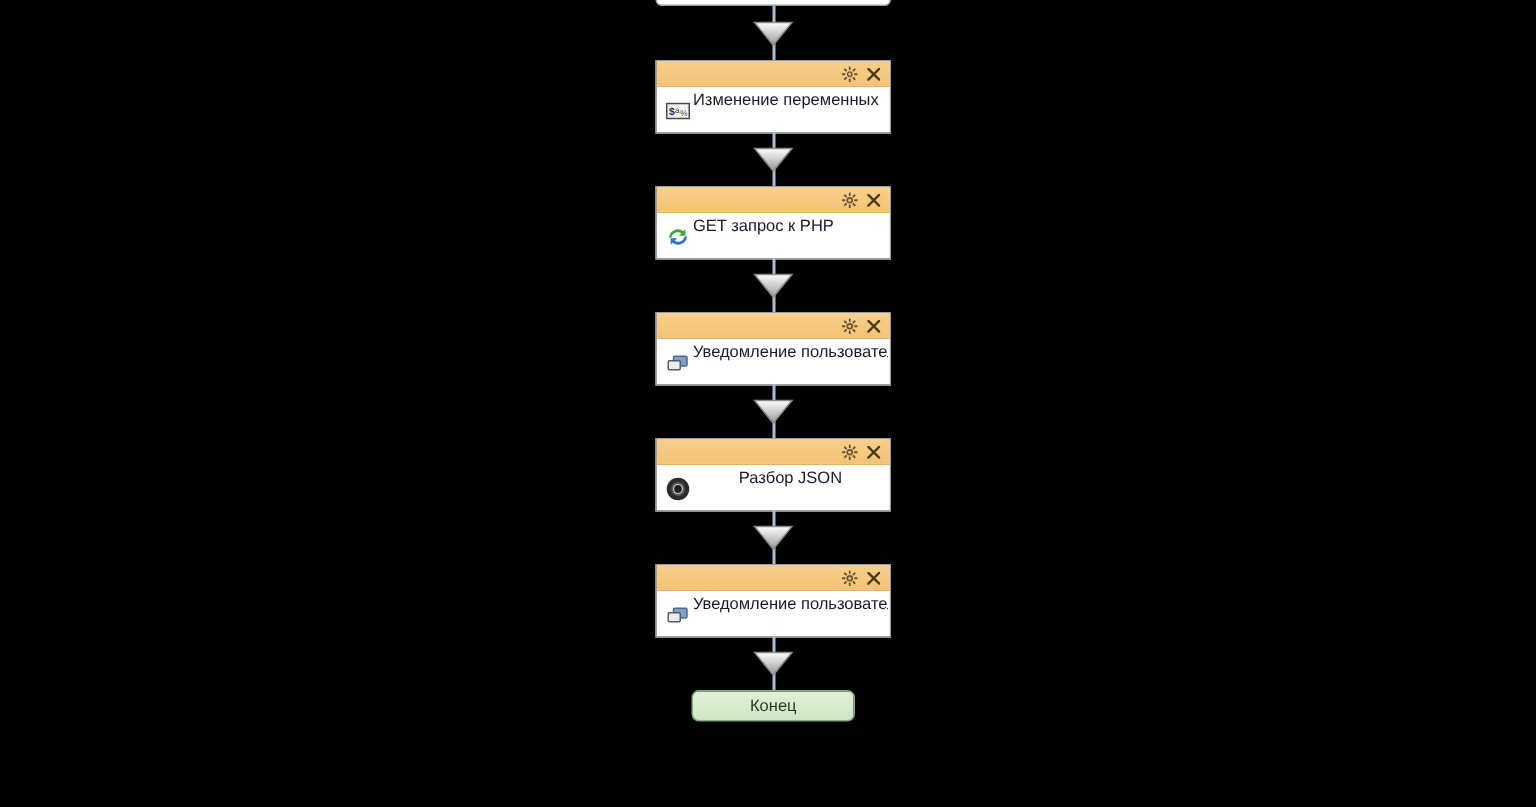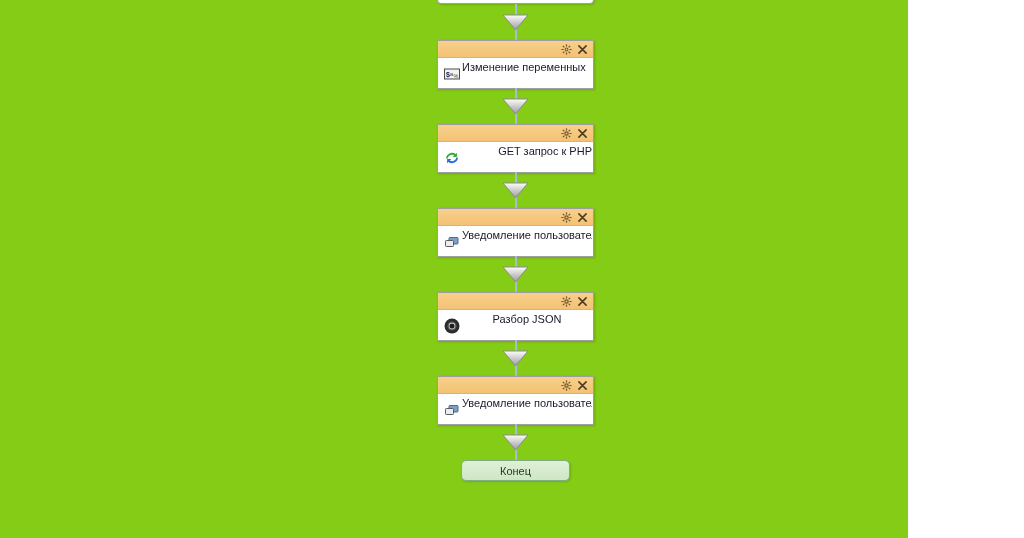--- a/index.html
+++ b/index.html
@@ -11,23 +11,23 @@
     width: 1024px;
     height: 538px;
     overflow: hidden;
     font-family: "Liberation Sans", sans-serif;
     position: relative;
   }
 
   #canvas {
     position: absolute;
     left: 0; top: 0;
-    width: 908px;
+    width: 1024px;
     height: 538px;
-    background: #84cc16;
+    background: #000000;
   }
 
   
   .connector {
     position: absolute;
     width: 44px;
     left: 494px;
   }
   .conn-line {
     position: absolute;
@@ -198,21 +198,21 @@
 
   <div class="connector" style="top:88px;height:36px;">
     <div class="conn-line" style="top:0;height:36px;"></div>
     <div class="conn-head" style="top:10px;">
       <svg class="arrow-tri" width="27" height="17" viewBox="0 0 27 17">
         <polygon points="1,1 26,1 13.5,16" fill="url(#tg1)" stroke="#8a8a8a" stroke-width="1"></polygon>
       </svg>
     </div>
   </div>
 
-  <div class="node" style="top:124px;text-align:right;">
+  <div class="node" style="top:124px;">
     <div class="node-header">
       <div class="hdr-btn">
         <svg width="11" height="11" viewBox="0 0 16 16">
           <g fill="#6b5633">
             <rect x="7.1" y="0.4" width="1.8" height="3.4" rx="0.6"></rect>
             <rect x="7.1" y="12.2" width="1.8" height="3.4" rx="0.6"></rect>
             <rect x="0.4" y="7.1" width="3.4" height="1.8" rx="0.6"></rect>
             <rect x="12.2" y="7.1" width="3.4" height="1.8" rx="0.6"></rect>
             <rect x="7.1" y="0.4" width="1.8" height="3.4" rx="0.6" transform="rotate(45 8 8)"></rect>
             <rect x="7.1" y="12.2" width="1.8" height="3.4" rx="0.6" transform="rotate(45 8 8)"></rect>

